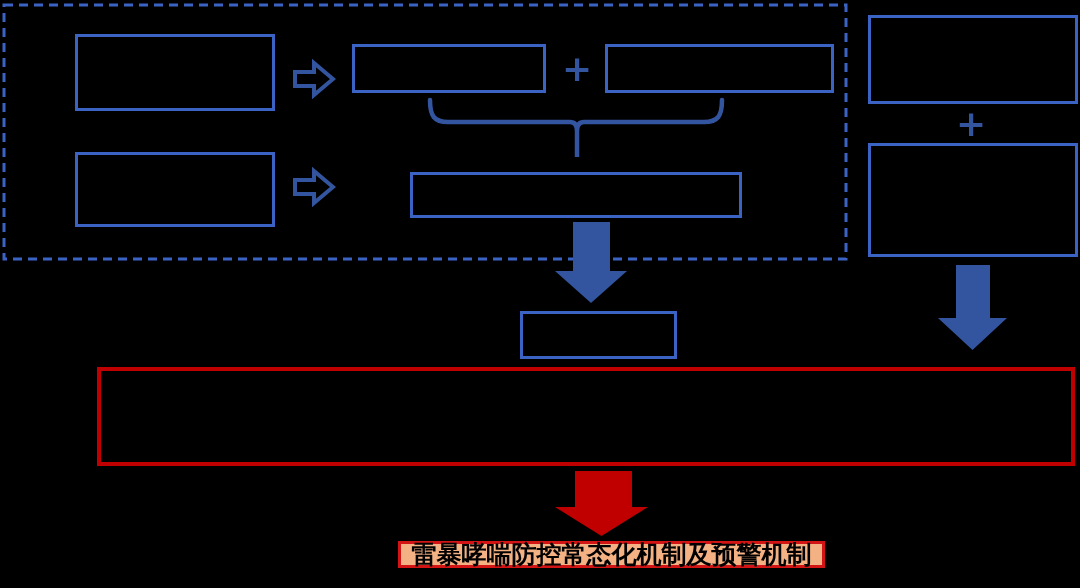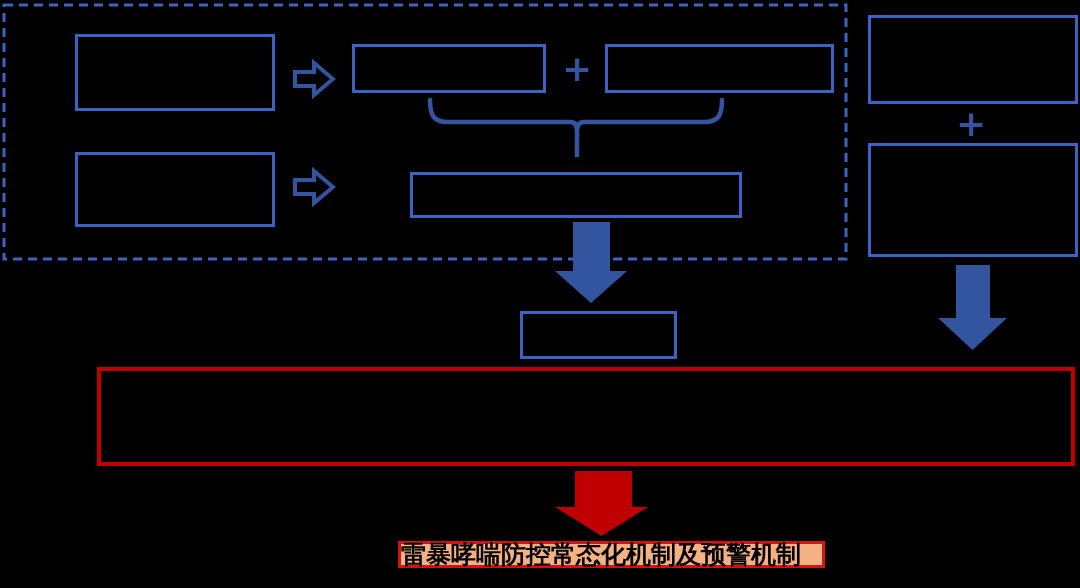--- a/index.html
+++ b/index.html
@@ -40,20 +40,21 @@
     position: absolute;
     left: 398px;
     top: 541px;
     width: 427px;
     height: 27px;
     background: #F4B183;
     border: 3px solid #D21414;
     box-sizing: border-box;
     display: flex;
     align-items: center;
+    justify-content: center;
   }
   .finalbox span {
     color: #000000;
     font-weight: bold;
     font-size: 25px;
     white-space: nowrap;
   }
   svg { display: block; }
 </style>
 </head>

